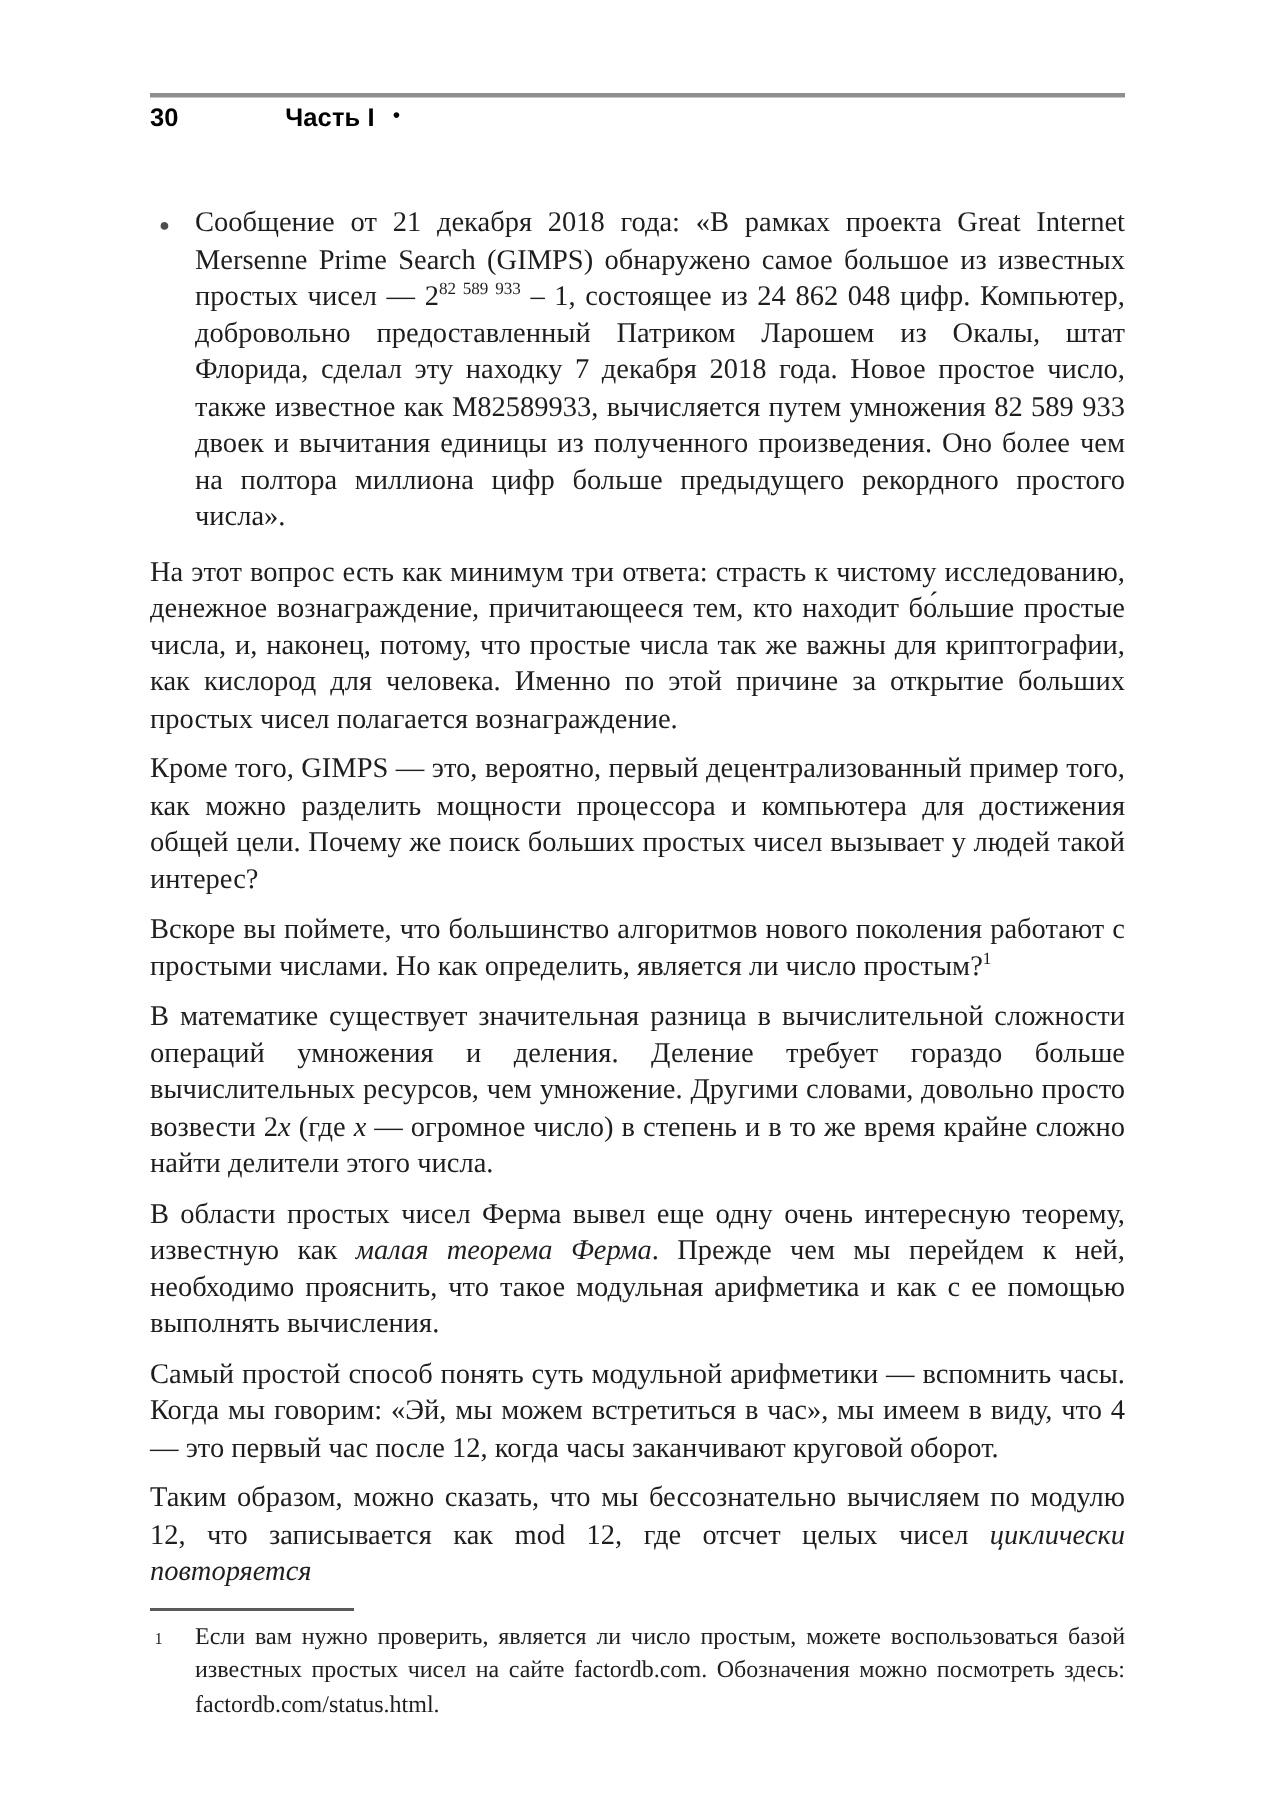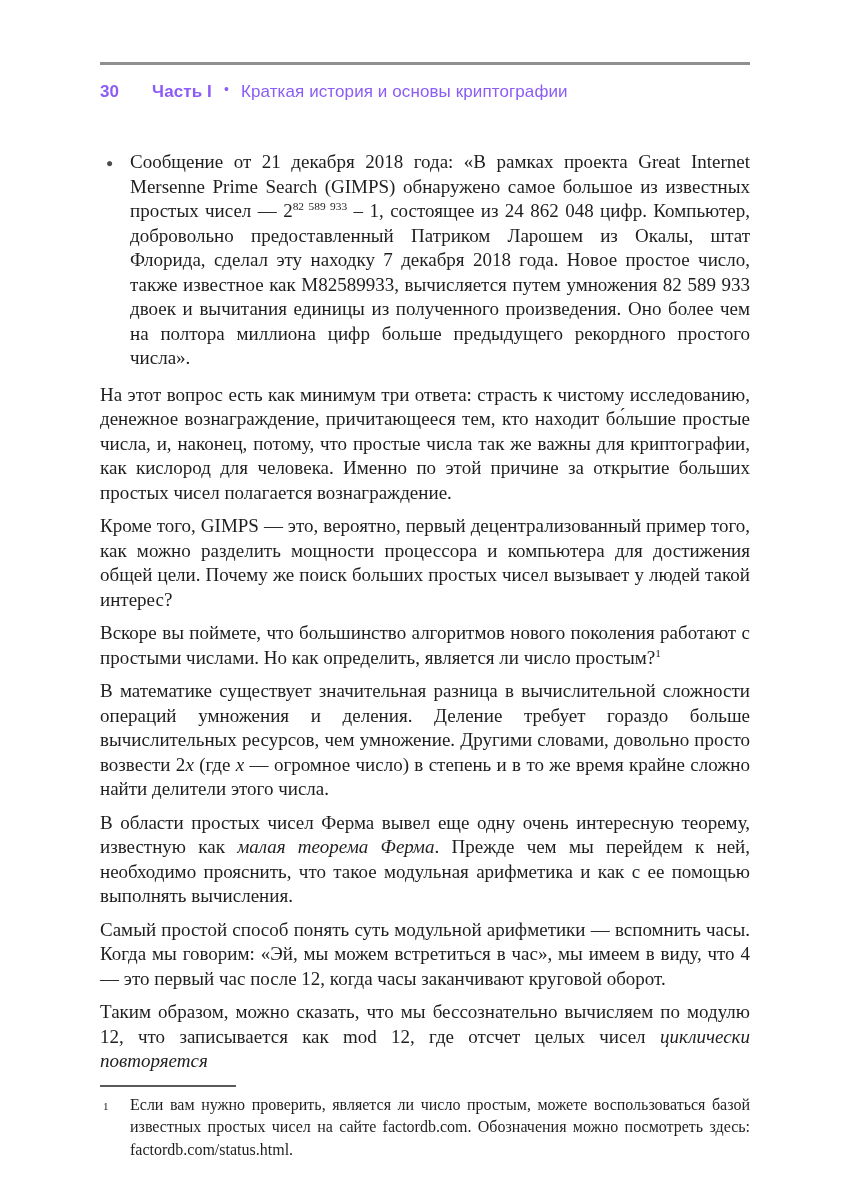--- a/index.html
+++ b/index.html
@@ -25,31 +25,32 @@
   .header-rule {
     height: 3px;
     background: #8f8f8f;
     width: 650px;
   }
   .running-head {
     display: flex;
     align-items: flex-start;
     font-family: "Liberation Sans", "DejaVu Sans", sans-serif;
     font-size: 17px;
-    color: #8b5cf6;
-    padding-top: 17px;
+    color: #000000;
+    padding-top: 4px;
     letter-spacing: 0.1px;
   }
   .page-num {
     font-weight: bold;
     margin-right: 33px;
   }
   .part-label {
     font-weight: bold;
     margin-right: 12px;
+    margin-left: 38px;
   }
   .head-dot {
     margin-right: 12px;
     font-size: 14px;
     position: relative;
     top: -1px;
   }
   
   .content {
     margin-top: 48px;
@@ -116,21 +117,20 @@
 
 <div class="page">
   <div class="inner">
 
     <div class="header-rule"></div>
 
     <div class="running-head">
       <span class="page-num">30</span>
       <span class="part-label">Часть I</span>
       <span class="head-dot">•</span>
-      <span class="chapter-title">Краткая история и основы криптографии</span>
     </div>
 
     <div class="content" id="paragraphs">
         <p class="para bullet-item"><span class="bullet-dot">●</span><span>Сообщение от 21 декабря 2018 года: «В рамках проекта Great Internet Mersenne Prime Search (GIMPS) обнаружено самое большое из известных простых чисел — 2</span><span class="sup">82 589 933</span><span> – 1, состоящее из 24 862 048 цифр. Компьютер, добровольно предоставленный Патриком Ларошем из Окалы, штат Флорида, сделал эту находку 7 декабря 2018 года. Новое простое число, также известное как M82589933, вычисляется путем умножения 82 589 933 двоек и вычитания единицы из полученного произведения. Оно более чем на полтора миллиона цифр больше предыдущего рекордного простого числа».</span></p>
         <p class="para"><span>На этот вопрос есть как минимум три ответа: страсть к чистому исследованию, денежное вознаграждение, причитающееся тем, кто находит бо́льшие простые числа, и, наконец, потому, что простые числа так же важны для криптографии, как кислород для человека. Именно по этой причине за открытие больших простых чисел полагается вознаграждение.</span></p>
         <p class="para"><span>Кроме того, GIMPS — это, вероятно, первый децентрализованный пример того, как можно разделить мощности процессора и компьютера для достижения общей цели. Почему же поиск больших простых чисел вызывает у людей такой интерес?</span></p>
         <p class="para"><span>Вскоре вы поймете, что большинство алгоритмов нового поколения работают с простыми числами. Но как определить, является ли число простым?</span><span class="sup">1</span></p>
         <p class="para"><span>В математике существует значительная разница в вычислительной сложности операций умножения и деления. Деление требует гораздо больше вычислительных ресурсов, чем умножение. Другими словами, довольно просто возвести 2</span><span class="ital">x</span><span> (где </span><span class="ital">x</span><span> — огромное число) в степень и в то же время крайне сложно найти делители этого числа.</span></p>
         <p class="para"><span>В области простых чисел Ферма вывел еще одну очень интересную теорему, известную как </span><span class="ital">малая теорема Ферма</span><span>. Прежде чем мы перейдем к ней, необходимо прояснить, что такое модульная арифметика и как с ее помощью выполнять вычисления.</span></p>
         <p class="para"><span>Самый простой способ понять суть модульной арифметики — вспомнить часы. Когда мы говорим: «Эй, мы можем встретиться в час», мы имеем в виду, что 4 — это первый час после 12, когда часы заканчивают круговой оборот.</span></p>

